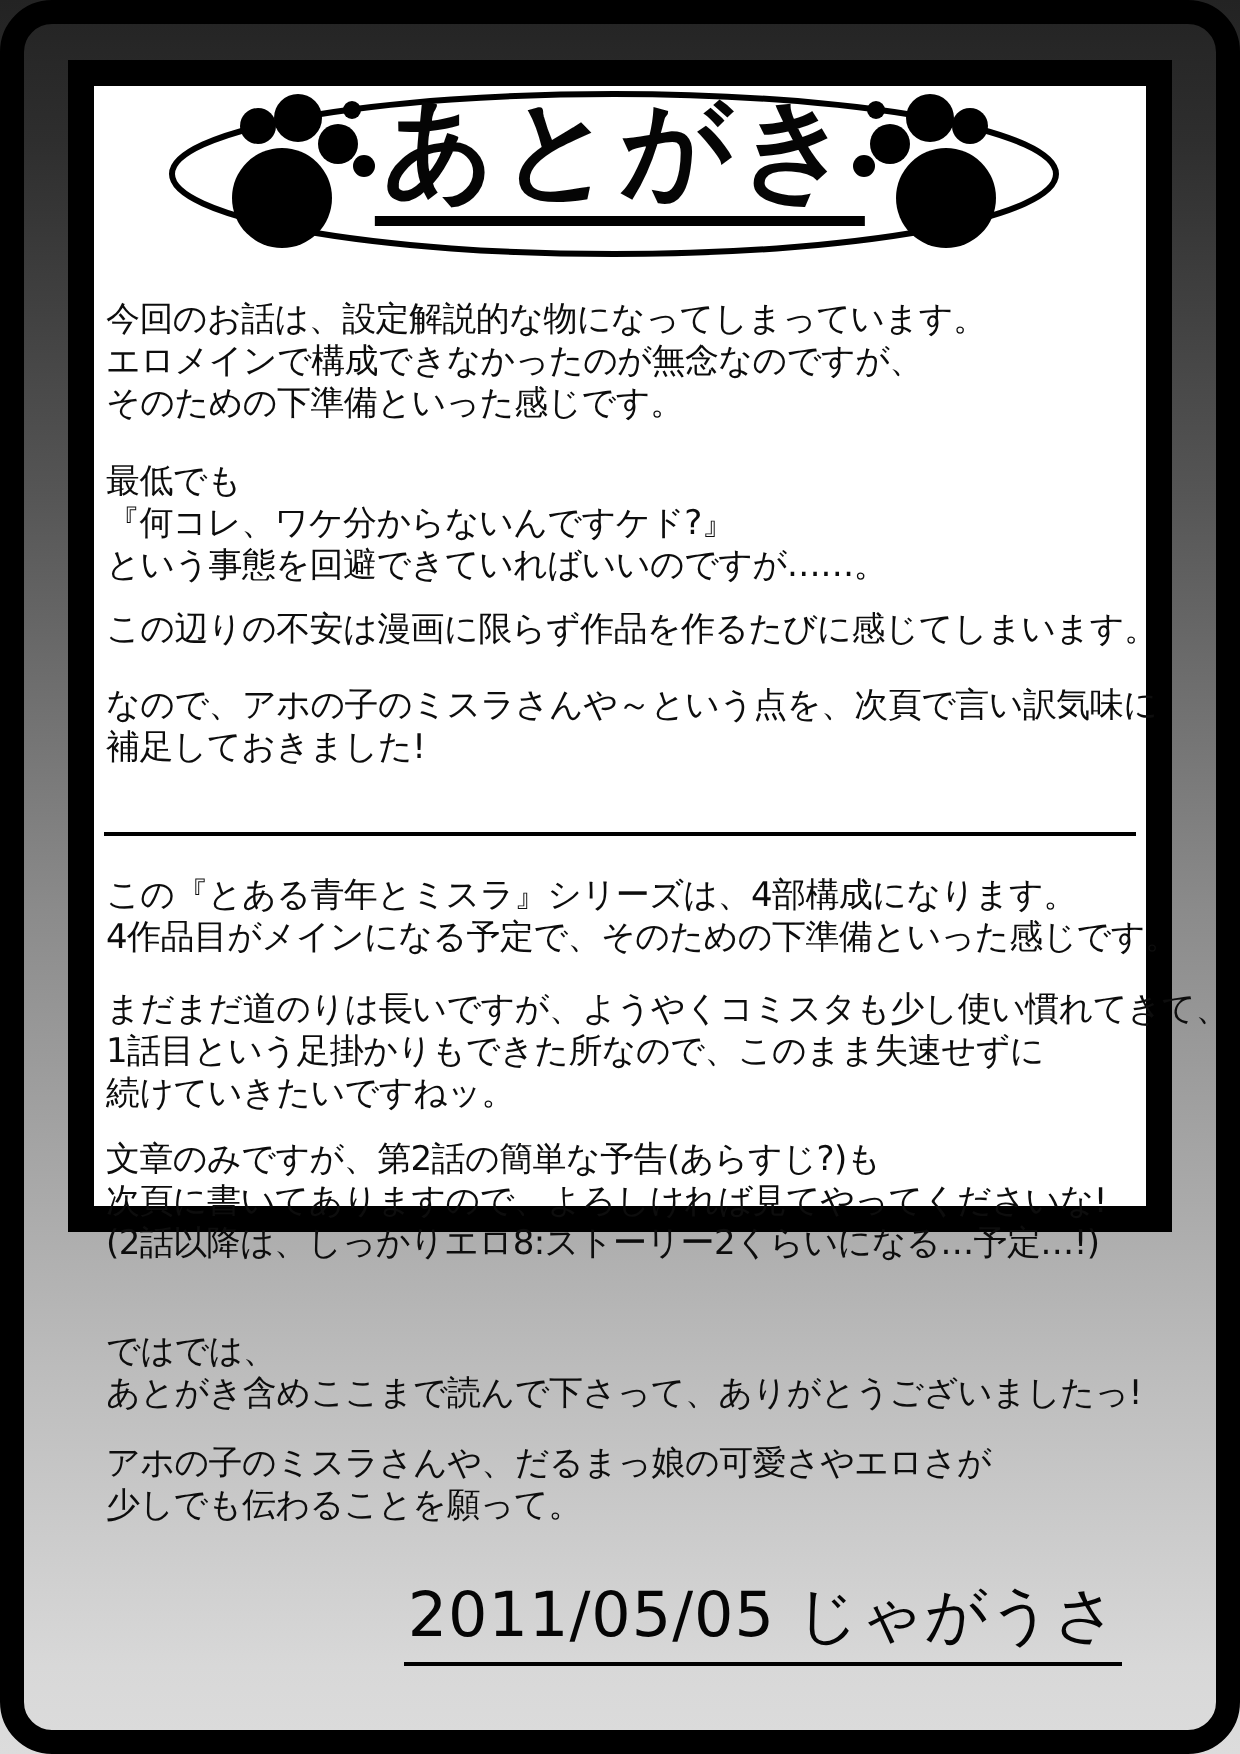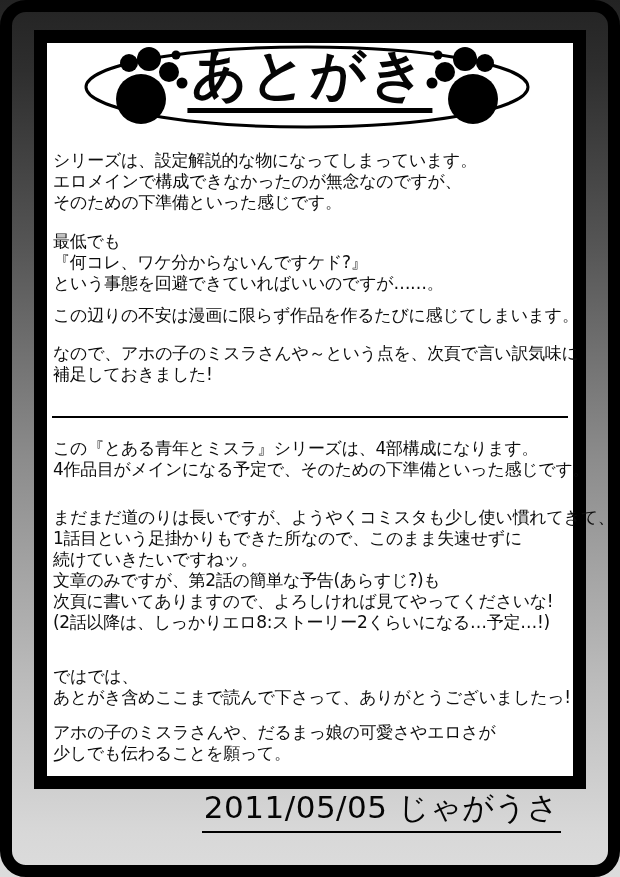--- a/index.html
+++ b/index.html
@@ -21,21 +21,21 @@
     border: 12px solid #000;
     border-radius: 26px;
     box-sizing: border-box;
     pointer-events: none;
   }
   .page {
     position: absolute;
     left: 34px;
     top: 30px;
     width: 552px;
-    height: 759px;
+    height: 586px;
     box-sizing: border-box;
     border: 13px solid #000;
     background: #ffffff;
     color: #0d0d0d;
   }
   .header {
     position: absolute;
     left: 33px;
     top: 0px;
     width: 460px;
@@ -84,21 +84,21 @@
     border-bottom: 2px solid #000;
     padding: 0 2px 2px 2px;
     white-space: nowrap;
     color: #050505;
   }
   .p1 { top: 107px; }
   .p2 { top: 188px; }
   .p3 { top: 262px; text-align: right; }
   .p4 { top: 300px; }
   .p5 { top: 395px; }
-  .p6 { top: 452px; margin-top: 12px; }
+  .p6 { top: 452px; }
   .p7 { top: 527px; }
   .p8 { top: 623px; }
   .p9 { top: 679px; }
 </style>
 </head>
 <body>
 
 <div class="outer-ring"></div>
 
 <div class="page">
@@ -120,21 +120,21 @@
         <circle cx="385" cy="16" r="12" fill="#000"></circle>
         <circle cx="365" cy="29" r="10" fill="#000"></circle>
         <circle cx="358" cy="12" r="4.5" fill="#000"></circle>
         <circle cx="352" cy="40" r="5.5" fill="#000"></circle>
       </g>
     </svg>
     <div class="page-title">あとがき</div>
   </div>
 
   <div class="para p1">
-    <div>シリーズは、設定解説的な物になってしまっています。</div>
+    <div>今回のお話は、設定解説的な物になってしまっています。</div>
     <div>エロメインで構成できなかったのが無念なのですが、</div>
     <div>そのための下準備といった感じです。</div>
   </div>
 
   <div class="para p2">
     <div>最低でも</div>
     <div>『何コレ、ワケ分からないんですケド?』</div>
     <div>という事態を回避できていればいいのですが……。</div>
   </div>
 

